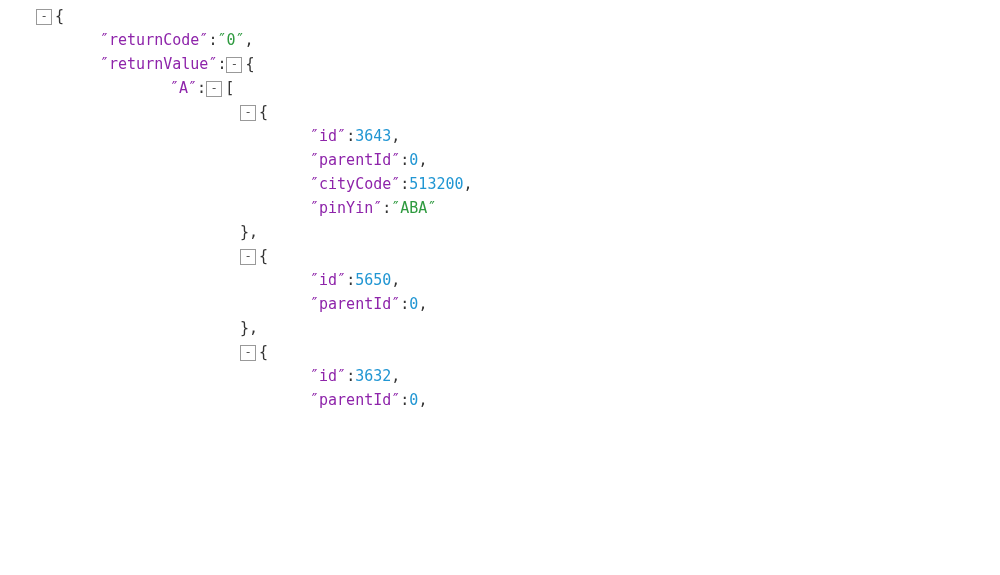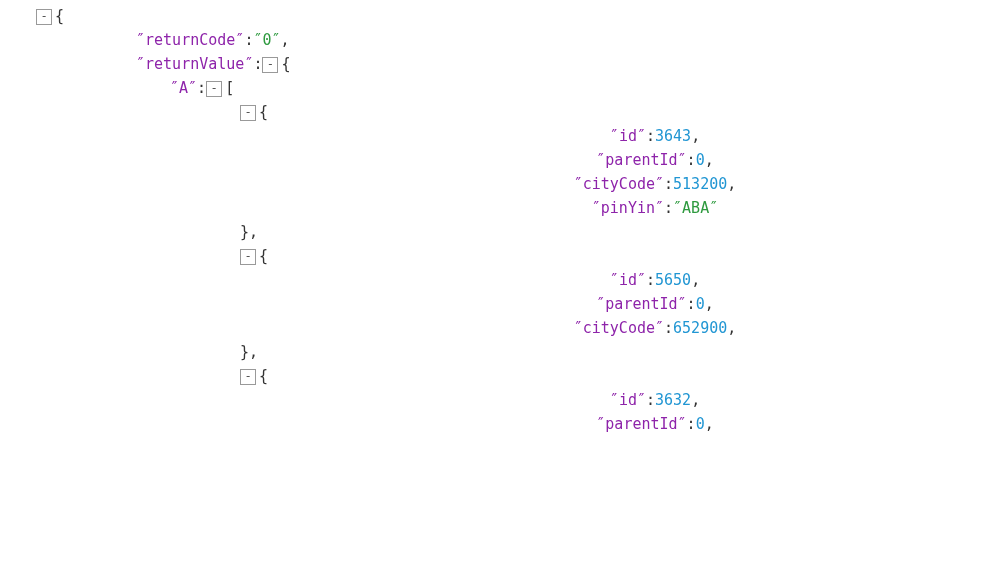--- a/index.html
+++ b/index.html
@@ -36,24 +36,24 @@
   .toggle::before{content:"-";}
   .key   {color:#8e24aa;}
   .colon {color:#333;}
   .str   {color:#2e9a3f;}    
   .num   {color:#2196d3;}    
   .brace {color:#333;}
   .comma {color:#333;}
 
   
   .c0{padding-left:36px;}
-  .c1{padding-left:100px;margin-left:36px;}
+  .c1{padding-left:100px;}
   .c2{padding-left:170px;}
   .c3{padding-left:240px;}
-  .c4{padding-left:310px;text-align:center;}
+  .c4{padding-left:310px;}
 </style>
 </head>
 <body>
 
 <div class="viewer">
 
   <div class="row c0">
     <span class="toggle"></span><span class="brace">{</span>
   </div>
 
@@ -90,23 +90,20 @@
 
   <div class="row c3">
     <span class="toggle"></span><span class="brace">{</span>
   </div>
   <div class="row c4">
     <span class="key"><span>″</span><span>id</span><span>″</span></span><span class="colon">:</span><span class="num">5650</span><span class="comma">,</span>
   </div>
   <div class="row c4">
     <span class="key"><span>″</span><span>parentId</span><span>″</span></span><span class="colon">:</span><span class="num">0</span><span class="comma">,</span>
   </div>
-  <div class="row c4">
-    <span class="key"><span>″</span><span>cityCode</span><span>″</span></span><span class="colon">:</span><span class="num">652900</span><span class="comma">,</span>
-  </div>
   <div class="row c3">
     <span class="brace">}</span><span class="comma">,</span>
   </div>
 
   <div class="row c3">
     <span class="toggle"></span><span class="brace">{</span>
   </div>
   <div class="row c4">
     <span class="key"><span>″</span><span>id</span><span>″</span></span><span class="colon">:</span><span class="num">3632</span><span class="comma">,</span>
   </div>

